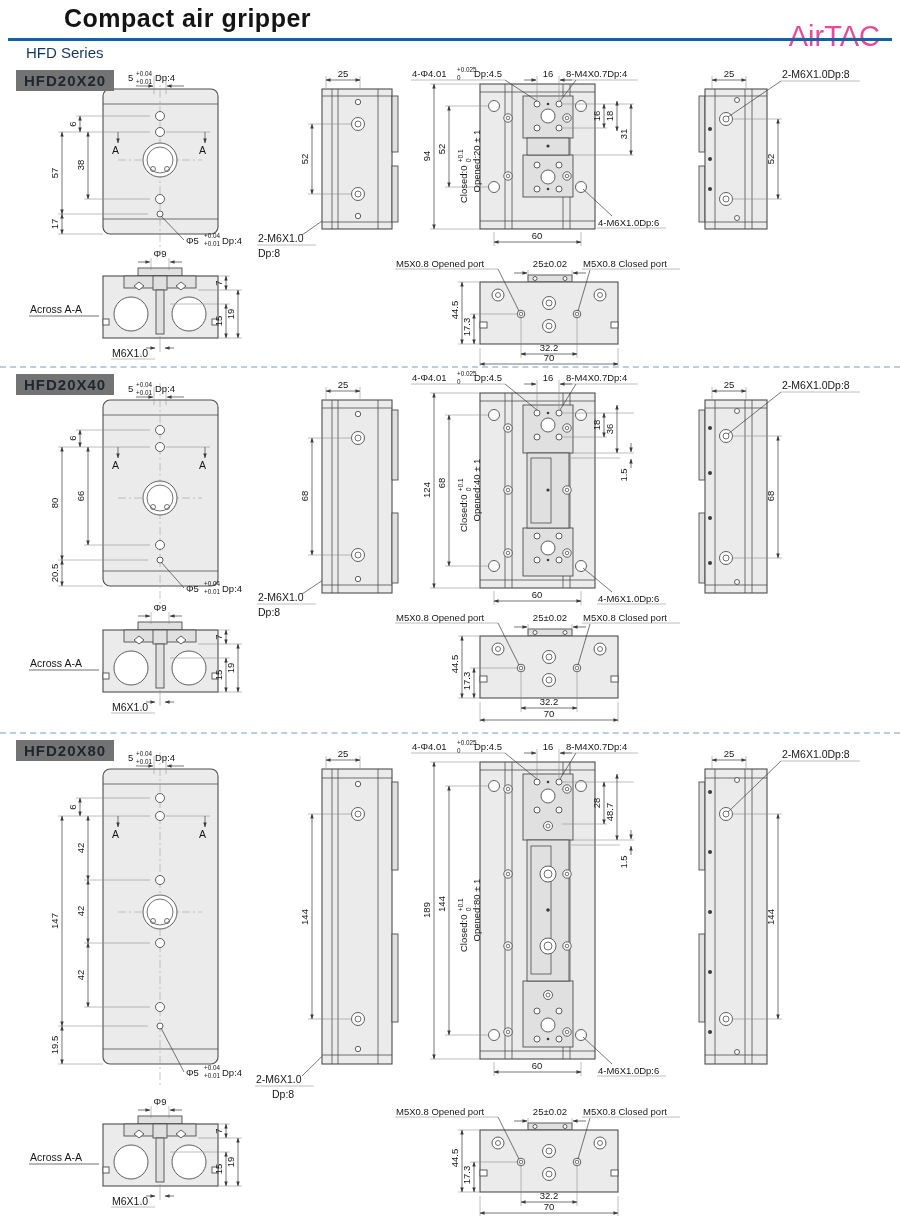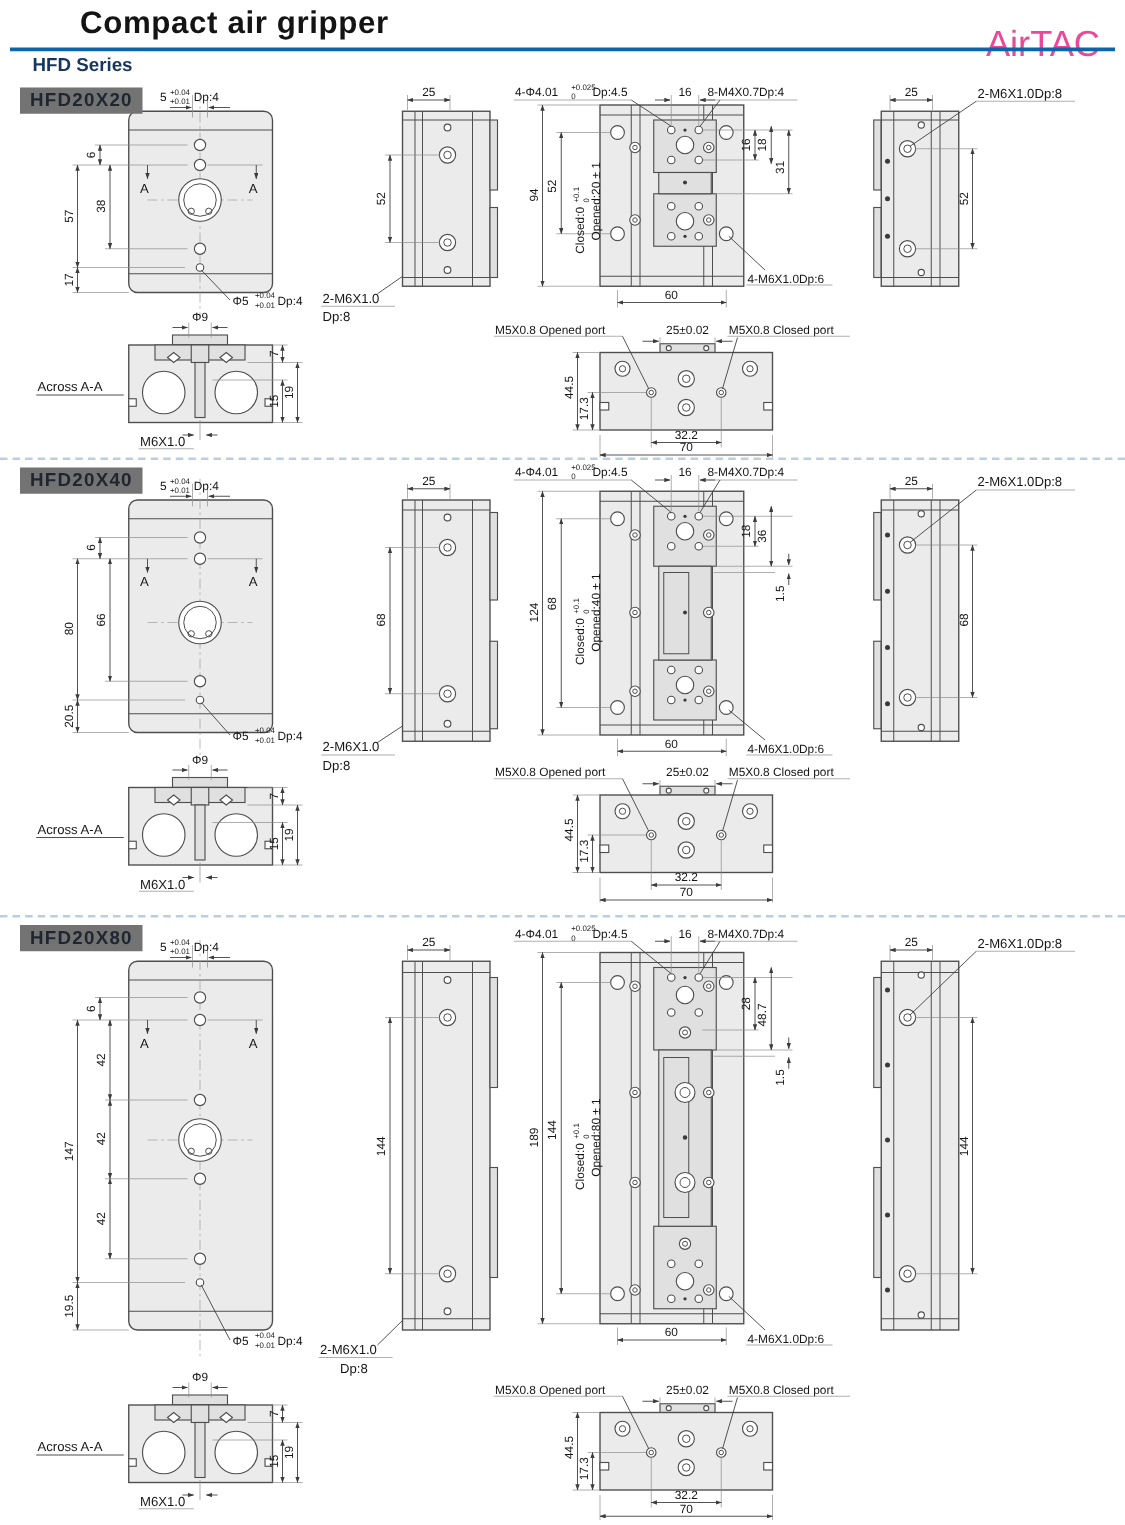--- a/index.html
+++ b/index.html
@@ -1,20 +1,20 @@
 <!DOCTYPE html>
 <html><head>
 <meta charset="utf-8">
 <style>
   html,body{margin:0;padding:0;background:#fff;width:900px;height:1220px;overflow:hidden;
     font-family:"Liberation Sans",sans-serif;}
   .hdr{position:relative;width:900px;height:64px;}
   .hdr .title{position:absolute;left:26px;top:4px;font-size:25px;font-weight:800;color:#141414;letter-spacing:.5px;margin-left:38px;}
   .hdr .rule{position:absolute;left:8px;right:8px;top:38px;border-top:3px solid #0e63ad;}
-  .hdr .series{position:absolute;left:26px;top:44px;font-size:15px;font-weight:700;color:#15365f;}
+  .hdr .series{position:absolute;left:26px;top:44px;font-size:15px;font-weight:400;color:#15365f;}
   .hdr .logo{position:absolute;right:20px;top:20px;font-size:29px;font-weight:400;color:#ec4899;letter-spacing:0;}
   .sec{position:relative;width:900px;box-sizing:border-box;}
   .sec.sep{border-bottom:2px dashed #b9cfe0;}
   #s1{height:304px}#s2{height:366px}#s3{height:486px}
   .badge{position:absolute;left:16px;top:6px;background:#737373;color:#1f2630;font-weight:700;
     font-size:15px;padding:2px 8px;letter-spacing:1px;}
   svg{display:block}
   svg text{font-family:"Liberation Sans",sans-serif;font-size:10.5px;fill:#161616;}
   .t9{font-size:9.5px}.t6{font-size:6.3px}.mid{text-anchor:middle}
   .b{fill:#ebebeb;stroke:#4e4e4e;stroke-width:1.1}

